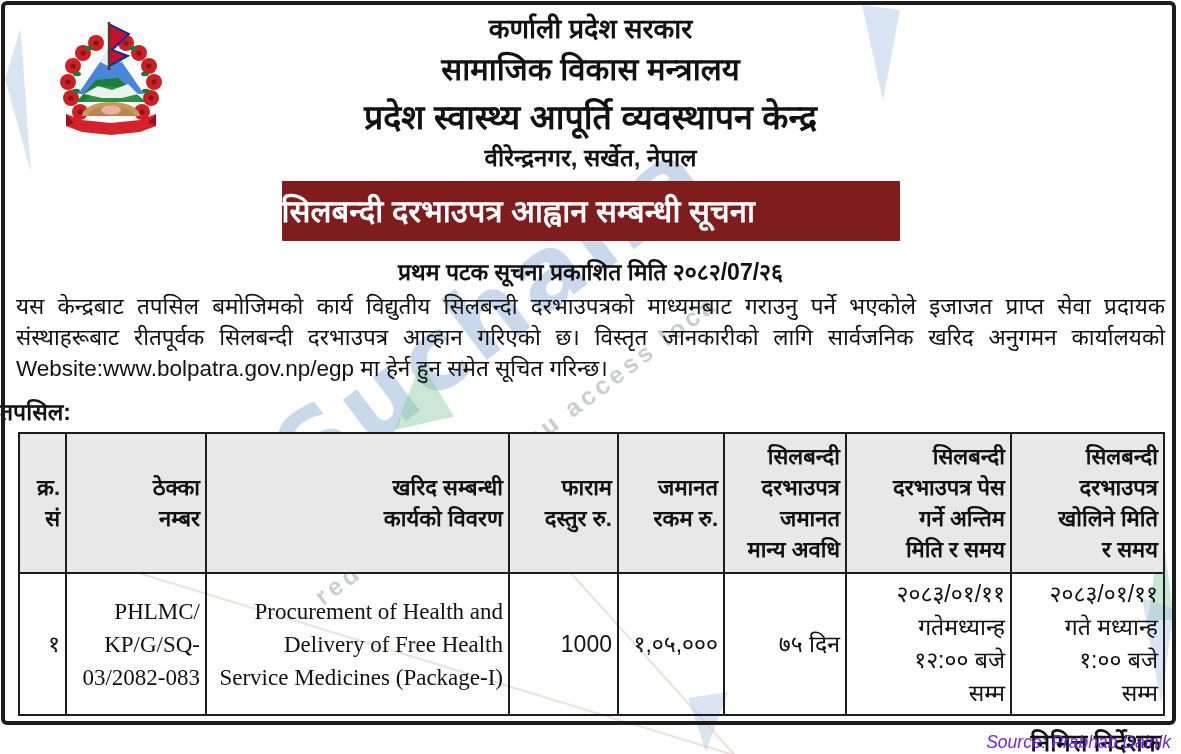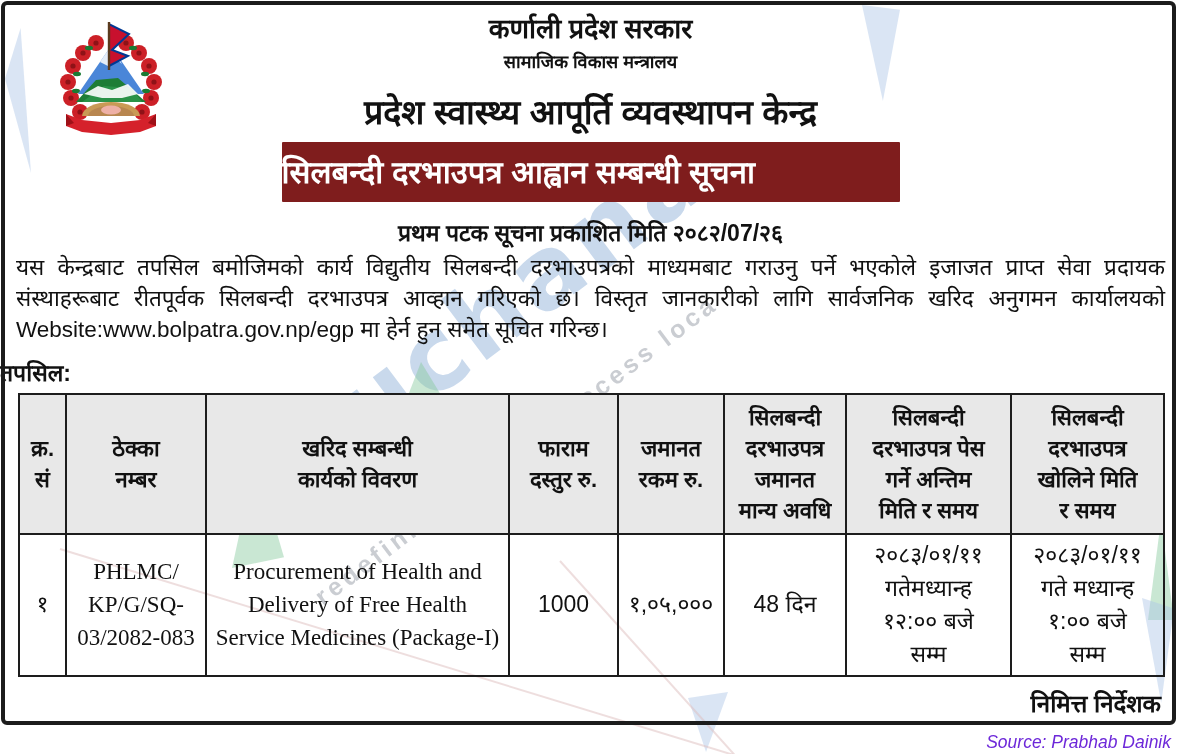--- a/index.html
+++ b/index.html
@@ -37,39 +37,39 @@
   .t6{left:1142px;top:598px;width:32px;height:105px;clip-path:polygon(0 0,100% 10%,60% 100%);}
   .t7{left:688px;top:692px;width:40px;height:60px;clip-path:polygon(0 10%,100% 0,45% 100%);}
   .wm-line{height:2px;background:rgba(222,190,190,0.5);transform-origin:0 50%;}
   .l1{left:60px;top:548px;width:760px;transform:rotate(17deg);}
   .l2{left:560px;top:560px;width:330px;transform:rotate(48deg);}
   
   .content{position:relative;z-index:1;}
   .emblem{position:absolute;left:52px;top:20px;z-index:2;}
   .hdr{text-align:center;padding-top:13px;font-weight:bold;line-height:1.25;}
   .hdr .l1t{font-size:27px;}
-  .hdr .l2t{font-size:18px;margin-top:4px;}
-  .hdr .l3t{font-size:34px;margin-top:18px;}
+  .hdr .l2t{font-size:31px;margin-top:4px;}
+  .hdr .l3t{font-size:34px;margin-top:6px;}
   .hdr .l4t{font-size:24px;margin-top:5px;}
   .banner{
     width:618px;margin:8px auto 0 auto;background:#7f1d1d;color:#fff;
     text-align:left;font-size:31px;font-weight:bold;padding:8px 0 10px 0;
     border-radius:1px;
   }
   .publine{text-align:center;font-size:23px;font-weight:bold;margin-top:14px;}
   .bodytext{
     margin:4px 16px 0 16px;font-size:22.5px;line-height:31px;text-align:justify;
   }
   .tapasil{text-align:left;font-weight:bold;font-size:23px;margin-top:11px;}
   table.notice{
     border-collapse:collapse;margin:5px 0 0 18px;width:1145px;
     table-layout:fixed;
   }
   table.notice td,table.notice th{
-    border:2px solid #1d1d1d;text-align:center;vertical-align:middle;
+    border:2px solid #1d1d1d;text-align:right;vertical-align:middle;
     padding:4px 5px;box-sizing:border-box;
   }
   table.notice th{
     background:#e8e8e8;font-weight:bold;font-size:22px;line-height:31px;height:140px;
   }
   table.notice td{font-size:23px;line-height:33px;height:142px;background:transparent;}
   .pre{white-space:pre-line;}
   .latin{font-family:"Liberation Serif","DejaVu Serif",serif;font-size:24px;line-height:31px;}
   .signature{text-align:right;font-weight:bold;font-size:24px;margin:9px 20px 0 0;}
   .source{
@@ -156,20 +156,21 @@
       <path d="M14,94 L30,100 L59,103 L88,100 L104,94 L104,106 L88,112 L59,115 L30,112 L14,106 Z" fill="#d5212b"></path>
       <path d="M14,94 L14,106 L22,103 Z" fill="#9e1118"></path>
       <path d="M104,94 L104,106 L96,103 Z" fill="#9e1118"></path>
     </svg>
   </div>
 
   <div class="hdr">
     <div class="l1t">कर्णाली प्रदेश सरकार</div>
     <div class="l2t">सामाजिक विकास मन्त्रालय</div>
     <div class="l3t">प्रदेश स्वास्थ्य आपूर्ति व्यवस्थापन केन्द्र</div>
+    <div class="l4t">वीरेन्द्रनगर, सर्खेत, नेपाल</div>
   </div>
 
   <div class="banner">सिलबन्दी दरभाउपत्र आह्वान सम्बन्धी सूचना</div>
 
   <div class="publine">प्रथम पटक सूचना प्रकाशित मिति २०८२/07/२६</div>
 
   <div class="bodytext">यस केन्द्रबाट तपसिल बमोजिमको कार्य विद्युतीय सिलबन्दी दरभाउपत्रको माध्यमबाट गराउनु पर्ने भएकोले इजाजत प्राप्त सेवा प्रदायक संस्थाहरूबाट रीतपूर्वक सिलबन्दी दरभाउपत्र आव्हान गरिएको छ। विस्तृत जानकारीको लागि सार्वजनिक खरिद अनुगमन कार्यालयको Website:www.bolpatra.gov.np/egp मा हेर्न हुन समेत सूचित गरिन्छ।</div>
 
   <div class="tapasil">तपसिल:</div>
 
@@ -210,21 +211,21 @@
 र समय</th>
     </tr>
     <tr>
       <td>१</td>
       <td class="pre latin">PHLMC/
 KP/G/SQ-
 03/2082-083</td>
       <td class="latin">Procurement of Health and Delivery of Free Health Service Medicines (Package-I)</td>
       <td>1000</td>
       <td>१,०५,०००</td>
-      <td>48 दिन</td>
+      <td>७५ दिन</td>
       <td class="pre">२०८३/०१/११
 गतेमध्यान्ह
 १२:०० बजे
 सम्म</td>
       <td class="pre">२०८३/०१/११
 गते मध्यान्ह
 १:०० बजे
 सम्म</td>
     </tr>
   </tbody>

